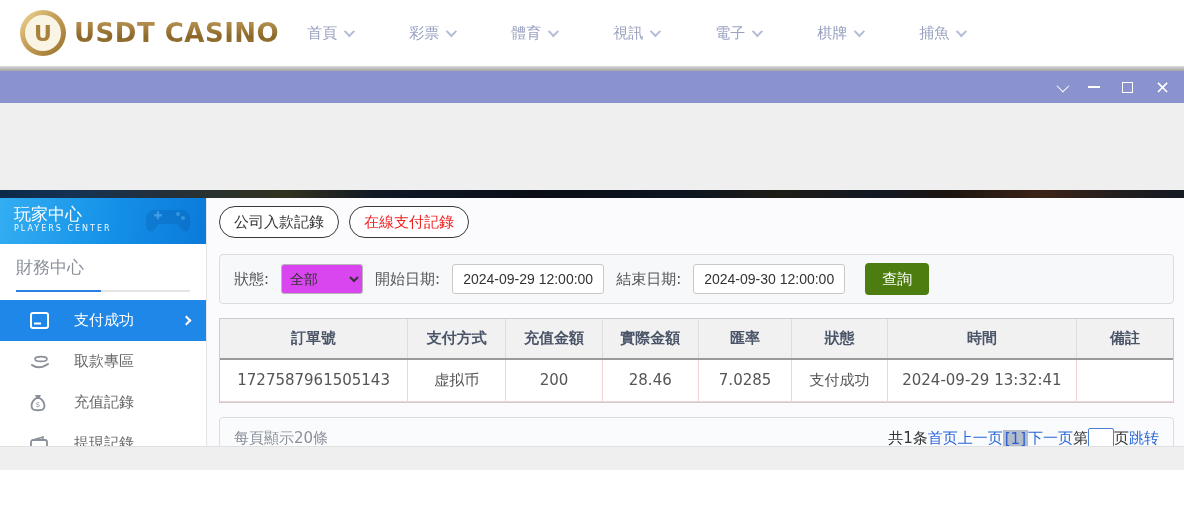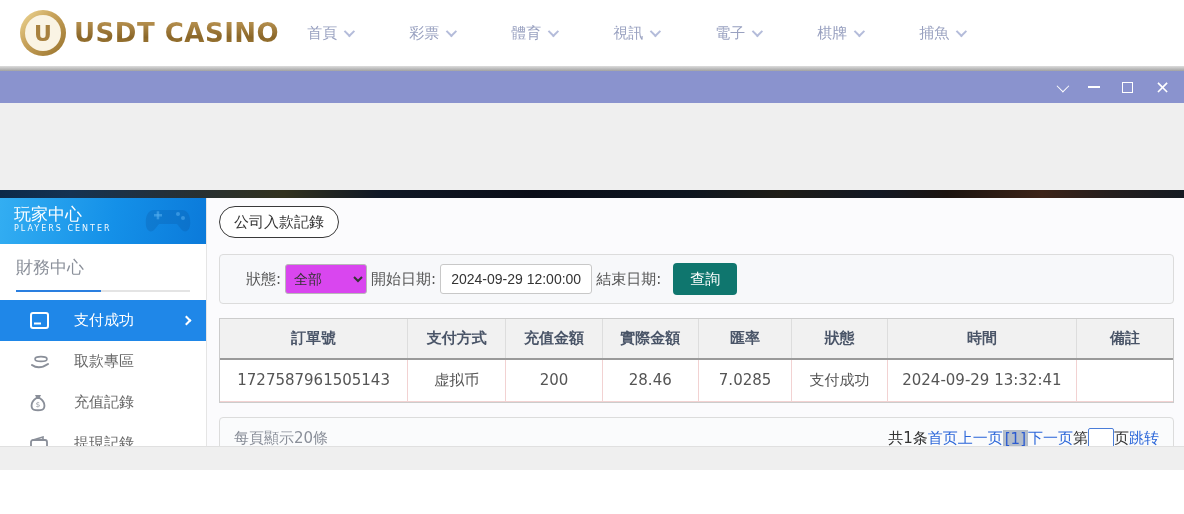--- a/index.html
+++ b/index.html
@@ -65,27 +65,27 @@
   
   .main { flex:1; padding:8px 10px 0 12px; }
   .tabs { display:flex; gap:10px; margin-bottom:16px; }
   .tab-pill { height:32px; padding:0 14px; display:flex; align-items:center;
     border:1.5px solid #3a3a3a; border-radius:17px; background:#fff;
     font-size:15px; cursor:pointer; }
   .tab-pill.alt { color:#ee2222; }
   .tab-pill.first { color:#333; }
 
   .filter-box { height:50px; background:#f7f8fa; border:1px solid #dcdcdc; border-radius:4px;
-    display:flex; align-items:center; padding:0 26px; gap:4px;margin-top:12px; }
+    display:flex; align-items:center; padding:0 14px; gap:12px;margin-top:12px; }
   .f-label { font-size:15px; color:#555; white-space:nowrap; }
   .f-select { height:30px; width:82px; font-size:14px; color:#333; border:1px solid #b8b8b8;
     border-radius:3px; background:#d946ef; padding:0 4px; }
   .f-input { height:30px; width:152px; font-size:14px; color:#333; border:1px solid #c8c8c8;
     border-radius:3px; background:#fff; text-align:center; }
-  .f-btn { height:32px; padding:0 17px; margin-left:8px; background:#0f766e; color:#fff;
+  .f-btn { height:32px; padding:0 17px; margin-left:8px; background:#4d7c0f; color:#fff;
     font-size:15px; border:none; border-radius:4px; cursor:pointer; }
 
   .grid { margin-top:14px; border:1px solid #cccccc; background:#fff; }
   table { width:100%; border-collapse:collapse; table-layout:fixed; }
   thead th { height:40px; background:#f1f1f1; font-size:15px; color:#4a5568; font-weight:bold;
     border-right:1px solid #dddddd; border-bottom:2px solid #9a9a9a;font-family:Liberation Serif, serif; }
   thead th:last-child { border-right:none; }
   tbody td { height:42px; font-size:15px; color:#555; text-align:center; background:#fff;
     border-right:1px solid #f2d2d2; border-bottom:1px solid #f2d2d2; }
   tbody td:last-child { border-right:none; }
@@ -231,30 +231,32 @@
         </span>
         <span>資金記錄</span>
       </div>
     </div>
   </div>
 
   <div class="main">
 
     <div class="tabs">
       <div class="tab-pill first">公司入款記錄</div>
+      <div class="tab-pill alt">在線支付記錄</div>
     </div>
 
     <div class="filter-box">
       <span class="f-label">狀態:</span>
       <select class="f-select">
         <option>全部</option>
       </select>
       <span class="f-label">開始日期:</span>
       <input class="f-input" type="text" value="2024-09-29 12:00:00" style="">
       <span class="f-label">結束日期:</span>
+      <input class="f-input" type="text" value="2024-09-30 12:00:00" style="">
       <button class="f-btn">查詢</button>
     </div>
 
     <div class="grid">
       <table>
         <colgroup>
           <col class="c-order">
             <col class="c-pay">
             <col class="c-amt">
             <col class="c-real">

